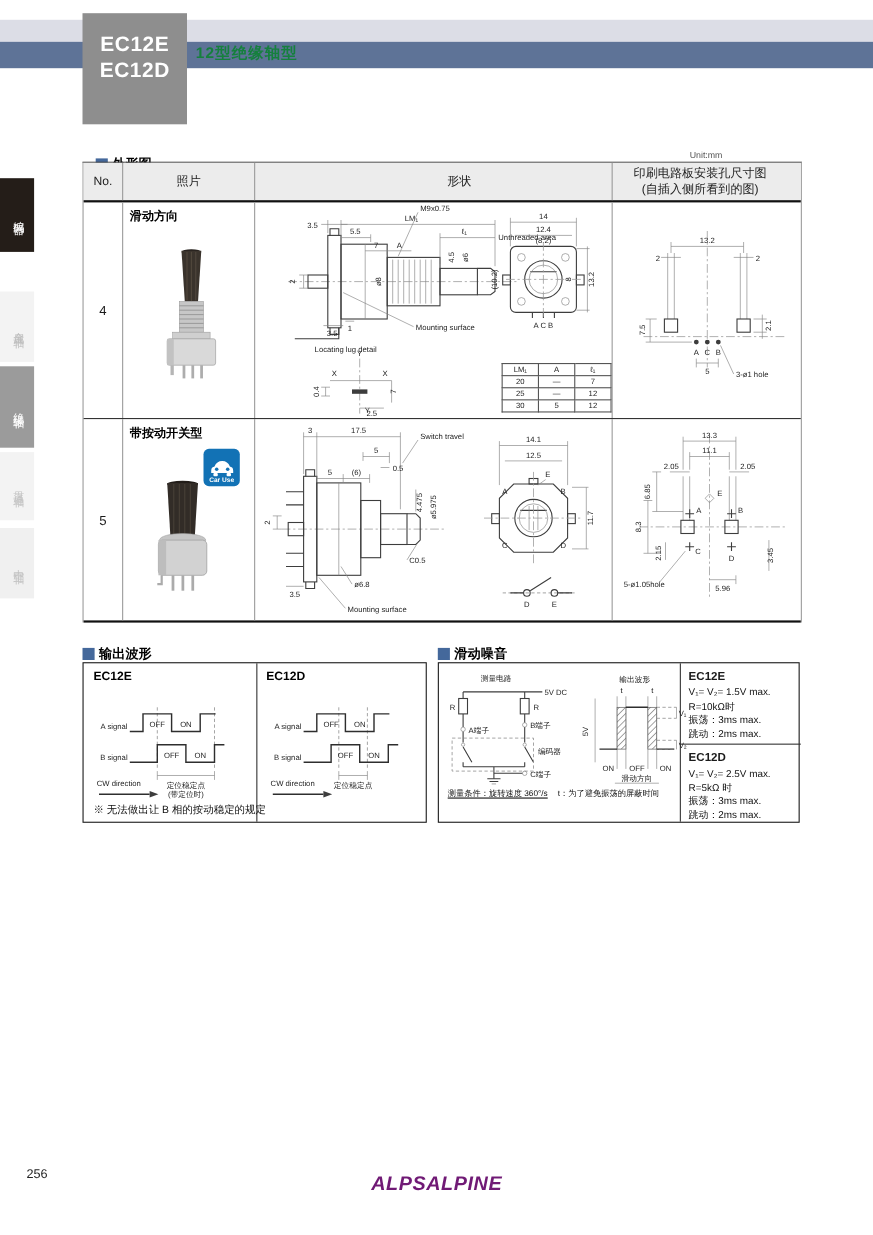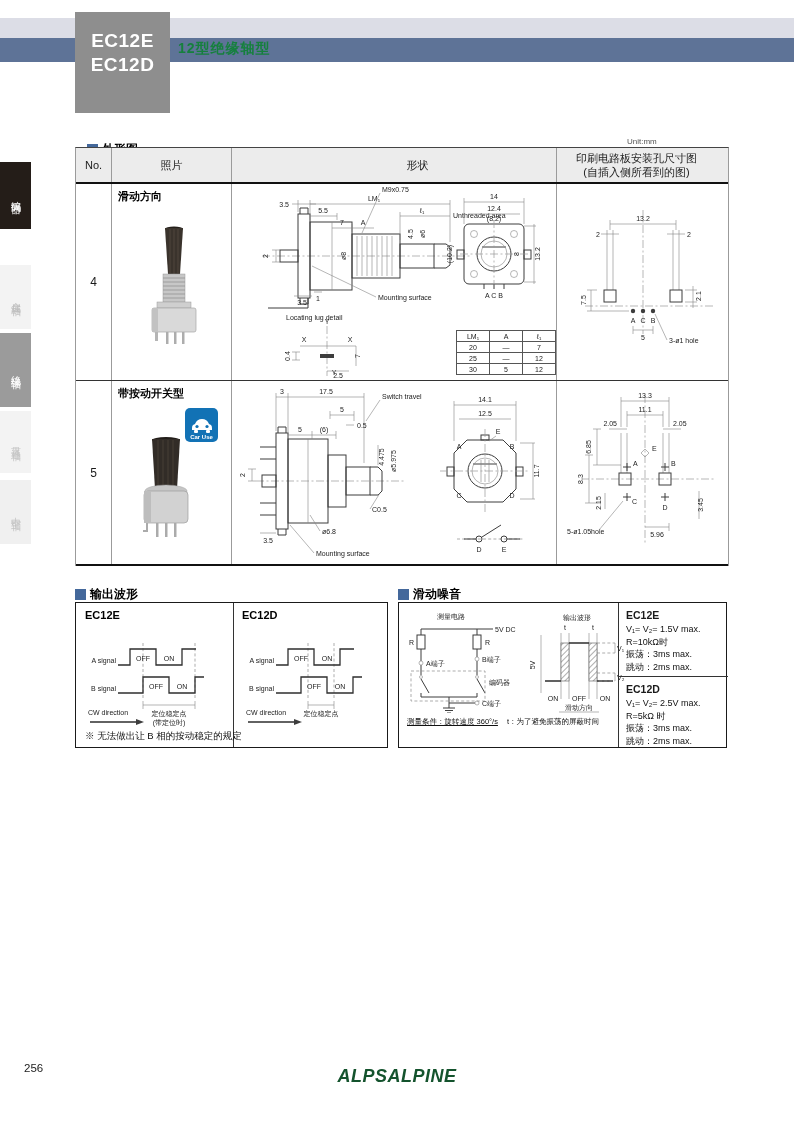--- a/index.html
+++ b/index.html
@@ -67,21 +67,21 @@
   .cond-note{position:absolute;left:8px;top:114px;font-size:7.5px;color:#111;text-decoration:underline;}
   .t-note{position:absolute;left:108px;top:114px;font-size:7.5px;color:#111;}
   .spec{position:absolute;left:219px;width:110px;height:73px;box-sizing:border-box;padding:6px 0 0 8px;}
   .spec1{top:0;}
   .spec2{top:73px;border-top:1px solid #333;}
   .spec .st{font-size:10.5px;font-weight:bold;margin-bottom:2px;}
   .spec div.sl{font-size:9px;line-height:12.5px;color:#111;}
   
   .pagenum{left:24px;top:1062px;font-size:11.5px;color:#222;}
   .logo{left:0;top:1066px;width:794px;text-align:center;font-size:18px;font-weight:bold;font-style:italic;
-        color:#14532d;letter-spacing:.5px;}
+        color:#701a75;letter-spacing:.5px;}
 </style>
 </head>
 <body>
 
 <div class="page">
 
   <div class="abs strip"></div>
   <div class="abs banner"></div>
   <div class="abs banner-title">12型绝缘轴型</div>
   <div class="abs model-box">

